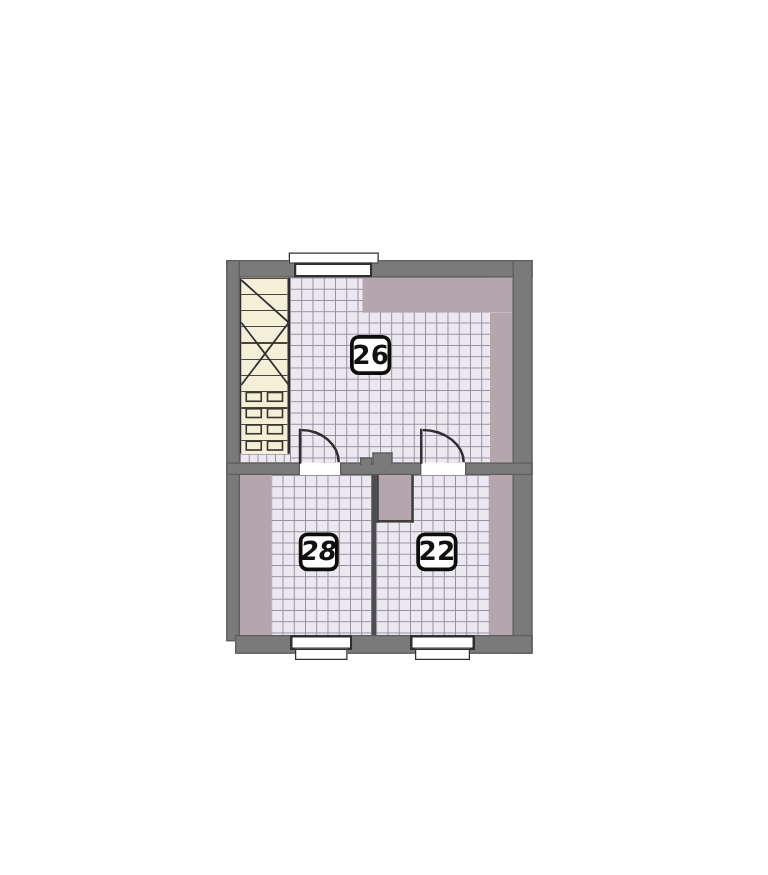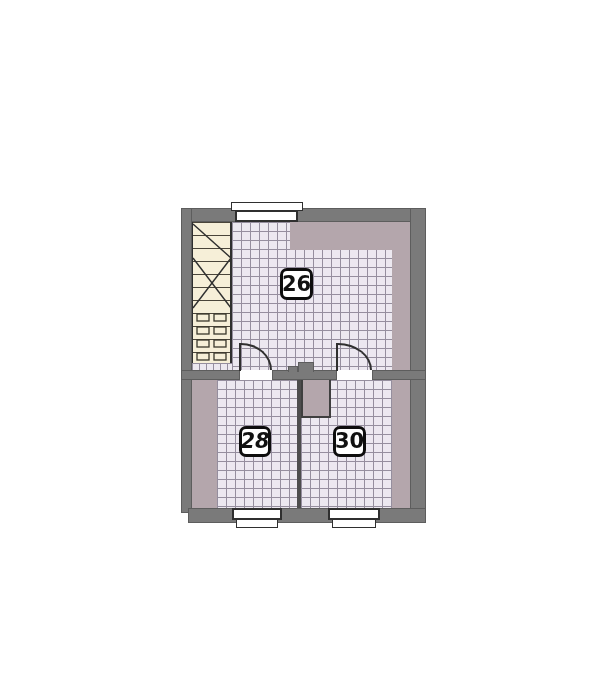--- a/index.html
+++ b/index.html
@@ -104,17 +104,17 @@
     <div class="abs leaf" style="left:336px;top:343px;height:28px;"></div>
     <div class="abs arc" style="left:338px;top:343px;width:34px;height:27px;"></div>
 
     <div class="abs rlabel" style="left:280px;top:268px;width:33px;height:32px;">
       <span>26</span>
     </div>
     <div class="abs rlabel" style="left:239px;top:426px;width:32px;height:31px;font-style:italic;">
       <span>28</span>
     </div>
     <div class="abs rlabel" style="left:333px;top:426px;width:33px;height:31px;">
-      <span>30</span>
+      <span>22</span>
     </div>
 
   </div>
 </div>
 
 </body></html>

